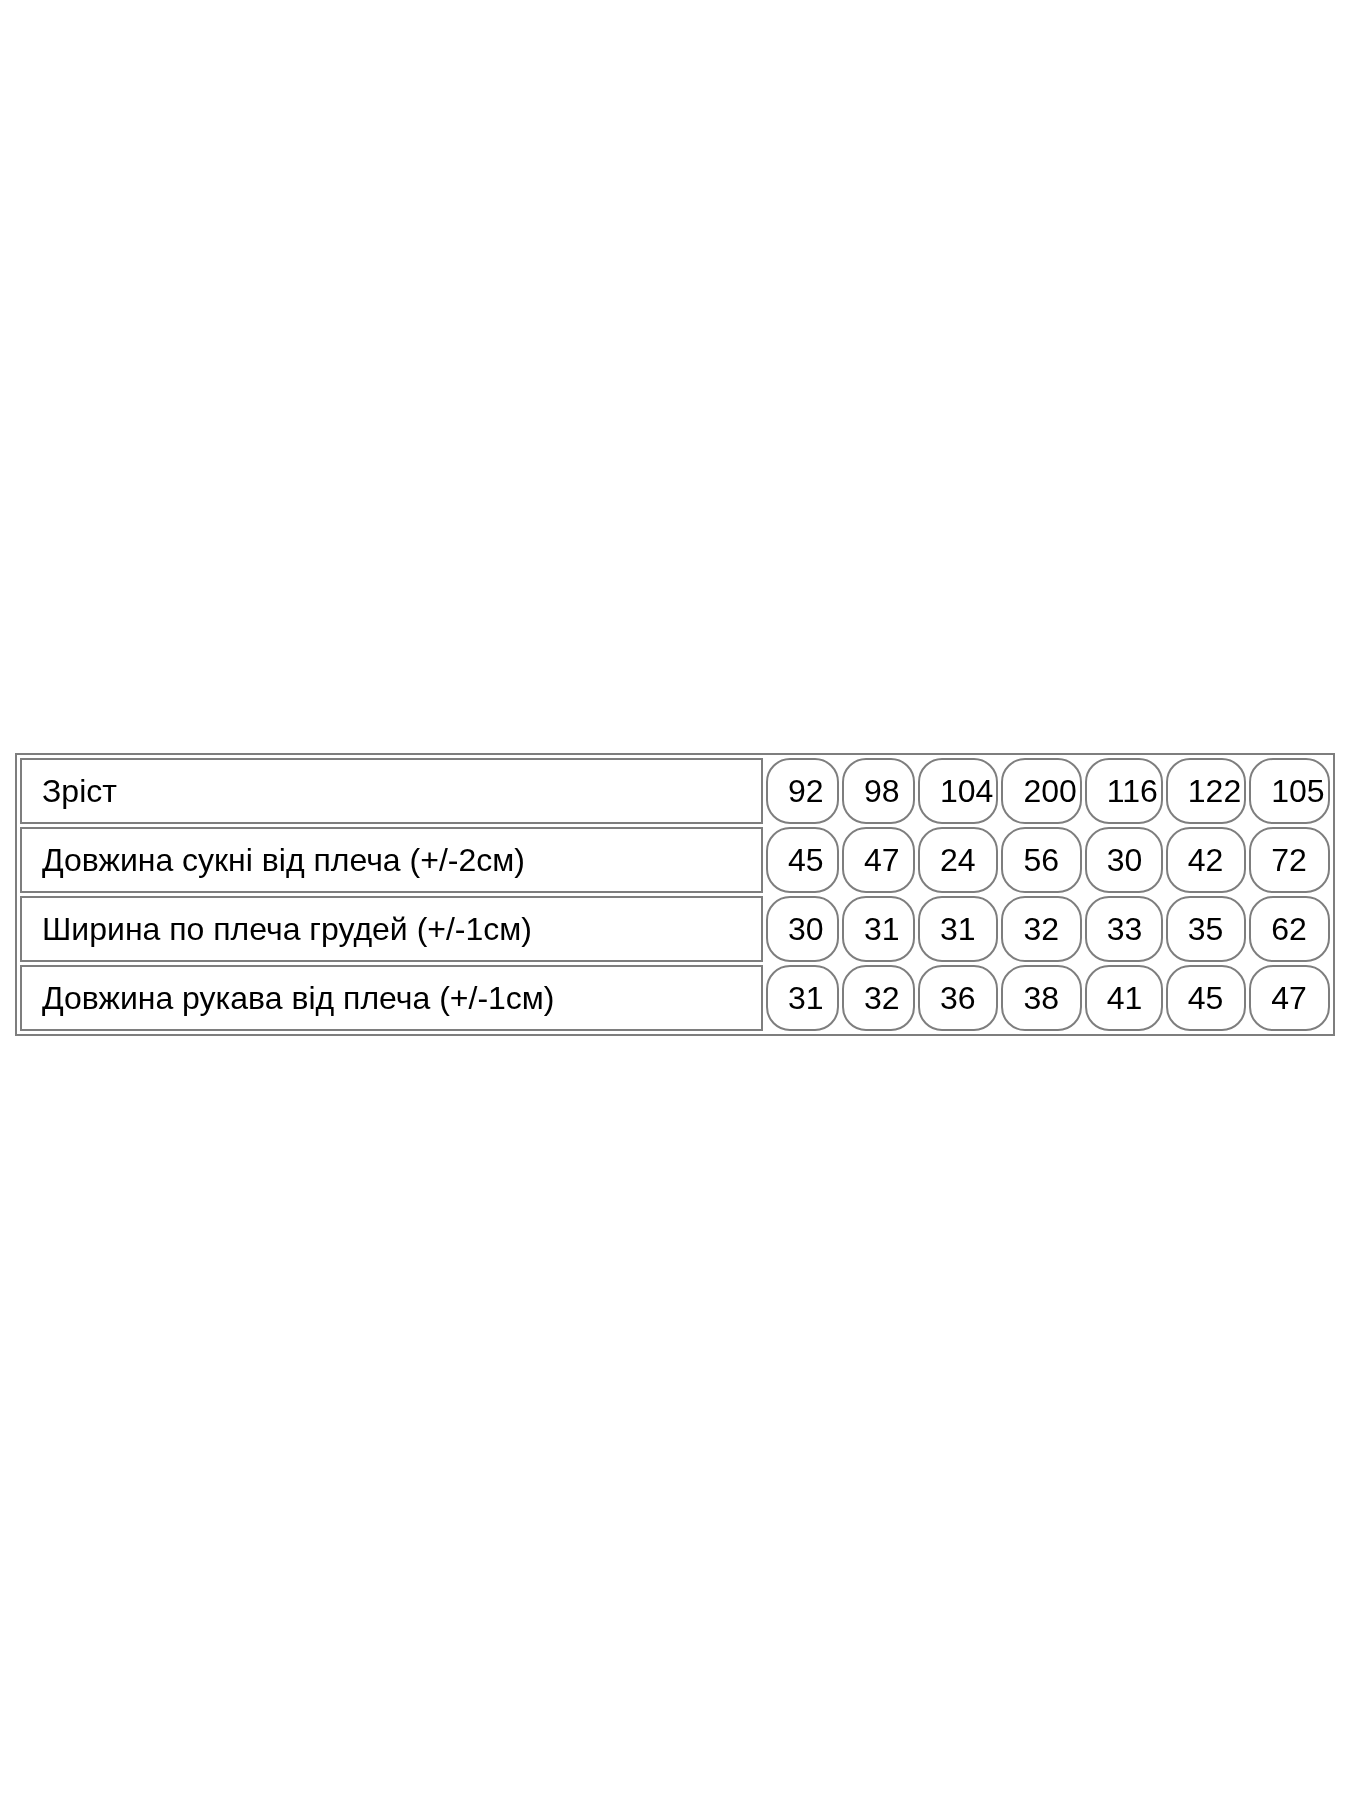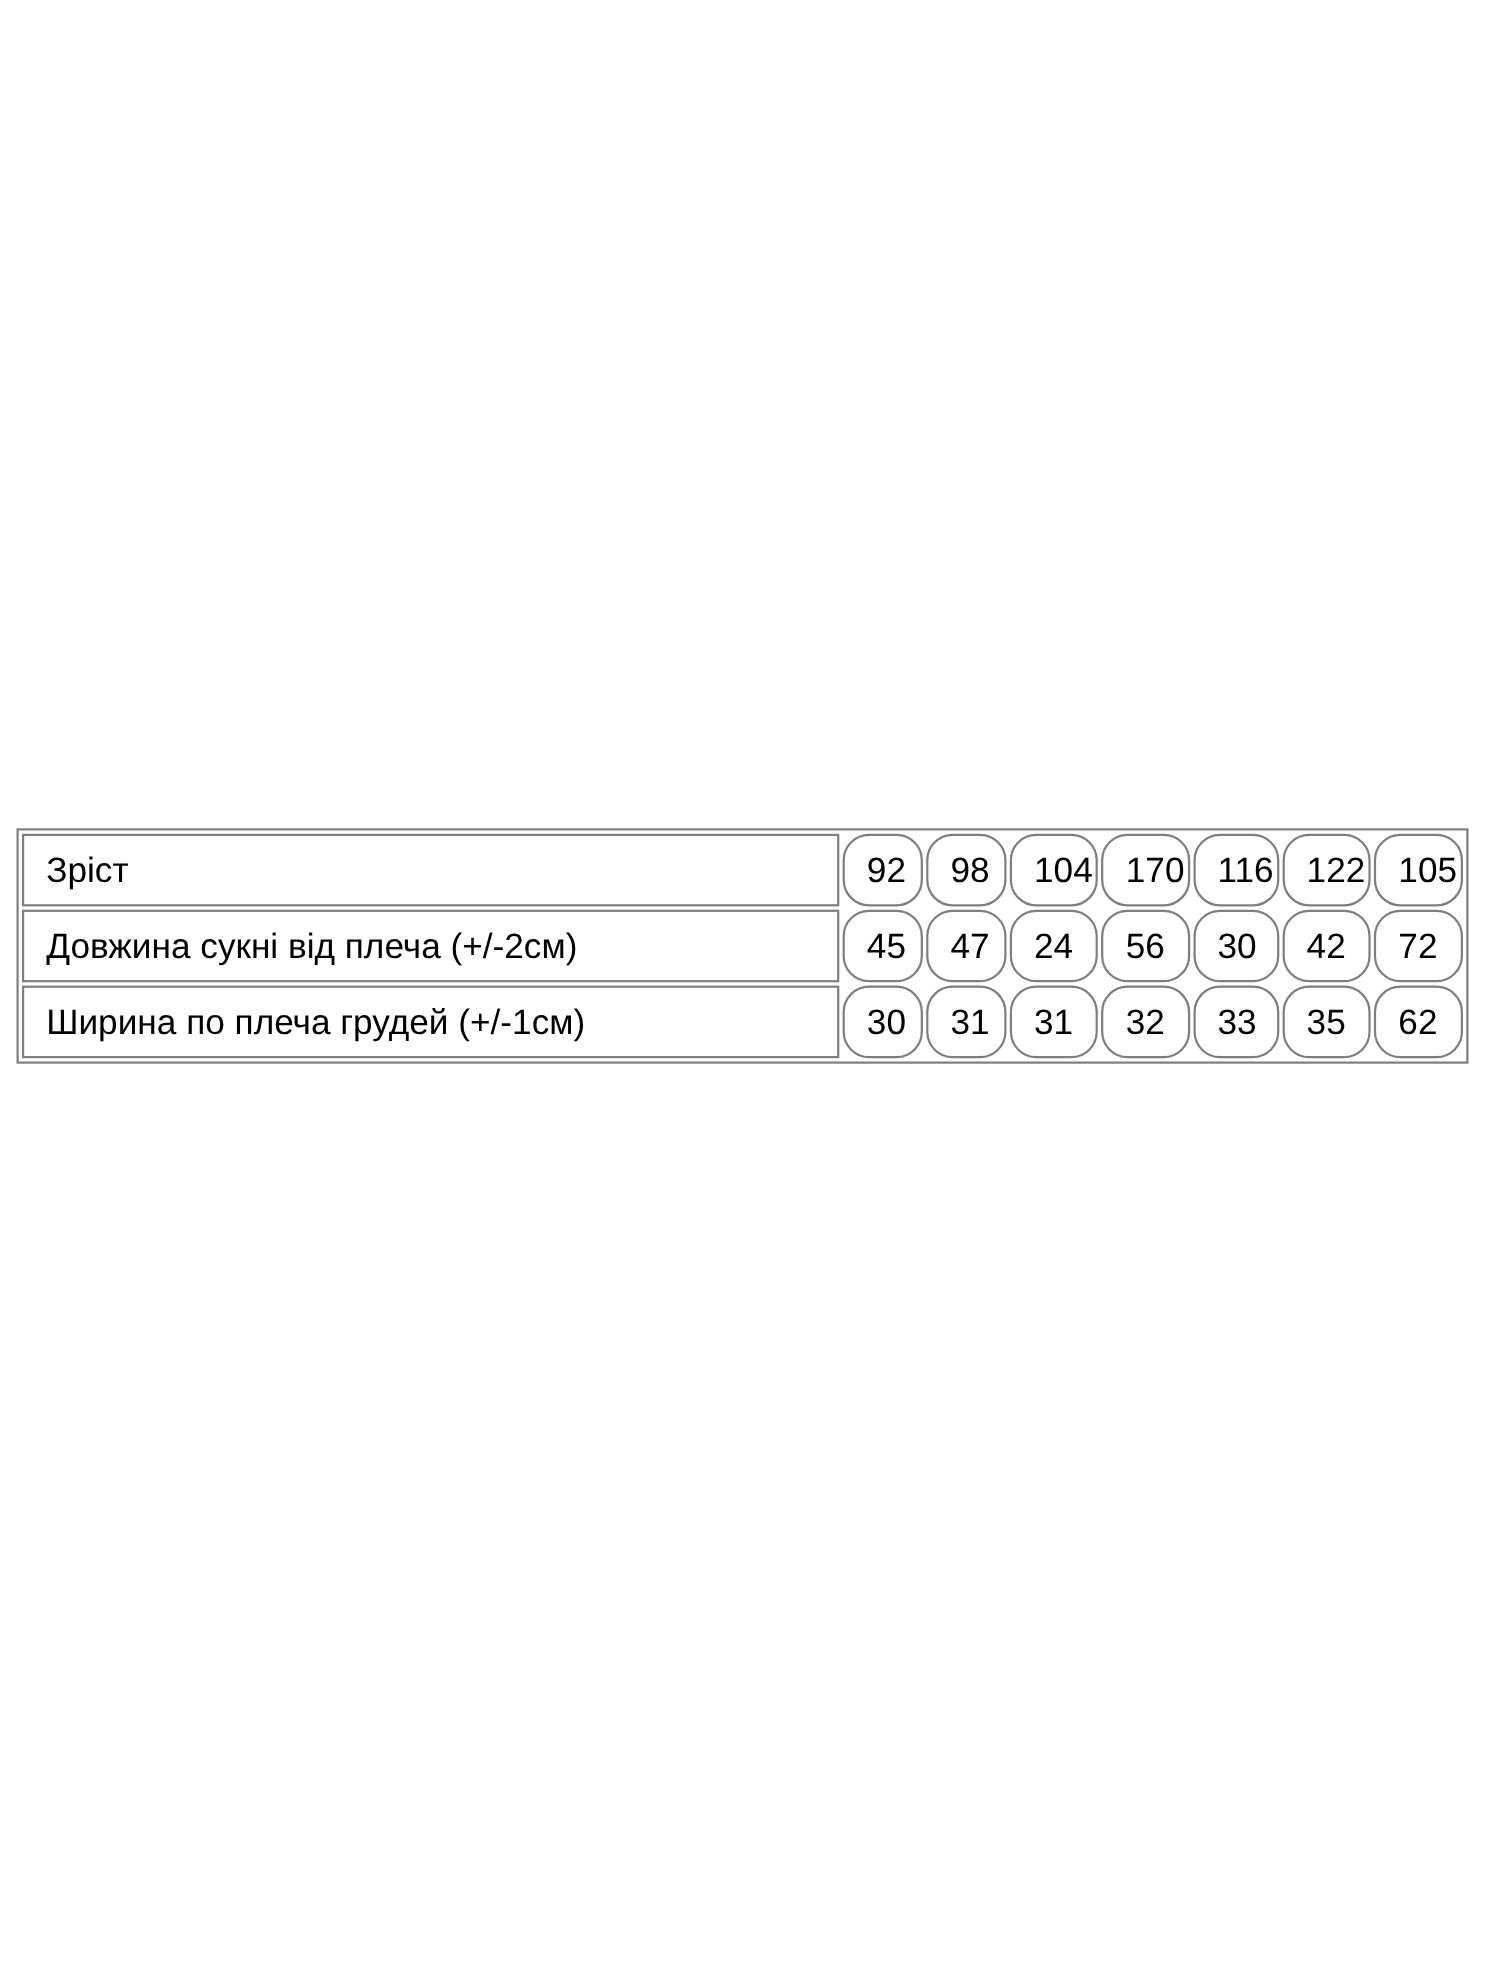--- a/index.html
+++ b/index.html
@@ -51,21 +51,21 @@
 <body>
 
 <div class="size-table-wrap">
   <table class="size-table">
     <tbody>
       <tr>
         <td class="label-cell">Зріст</td>
         <td class="num-cell">92</td>
         <td class="num-cell">98</td>
         <td class="num-cell">104</td>
-        <td class="num-cell">170</td>
+        <td class="num-cell">200</td>
         <td class="num-cell">116</td>
         <td class="num-cell">122</td>
         <td class="num-cell">105</td>
       </tr>
       <tr>
         <td class="label-cell">Довжина сукні від плеча (+/-2см)</td>
         <td class="num-cell">45</td>
         <td class="num-cell">47</td>
         <td class="num-cell">24</td>
         <td class="num-cell">56</td>
@@ -76,15 +76,25 @@
       <tr>
         <td class="label-cell">Ширина по плеча грудей (+/-1см)</td>
         <td class="num-cell">30</td>
         <td class="num-cell">31</td>
         <td class="num-cell">31</td>
         <td class="num-cell">32</td>
         <td class="num-cell">33</td>
         <td class="num-cell">35</td>
         <td class="num-cell">62</td>
       </tr>
+      <tr>
+        <td class="label-cell">Довжина рукава від плеча (+/-1см)</td>
+        <td class="num-cell">31</td>
+        <td class="num-cell">32</td>
+        <td class="num-cell">36</td>
+        <td class="num-cell">38</td>
+        <td class="num-cell">41</td>
+        <td class="num-cell">45</td>
+        <td class="num-cell">47</td>
+      </tr>
     </tbody>
   </table>
 </div>
 
 </body></html>

